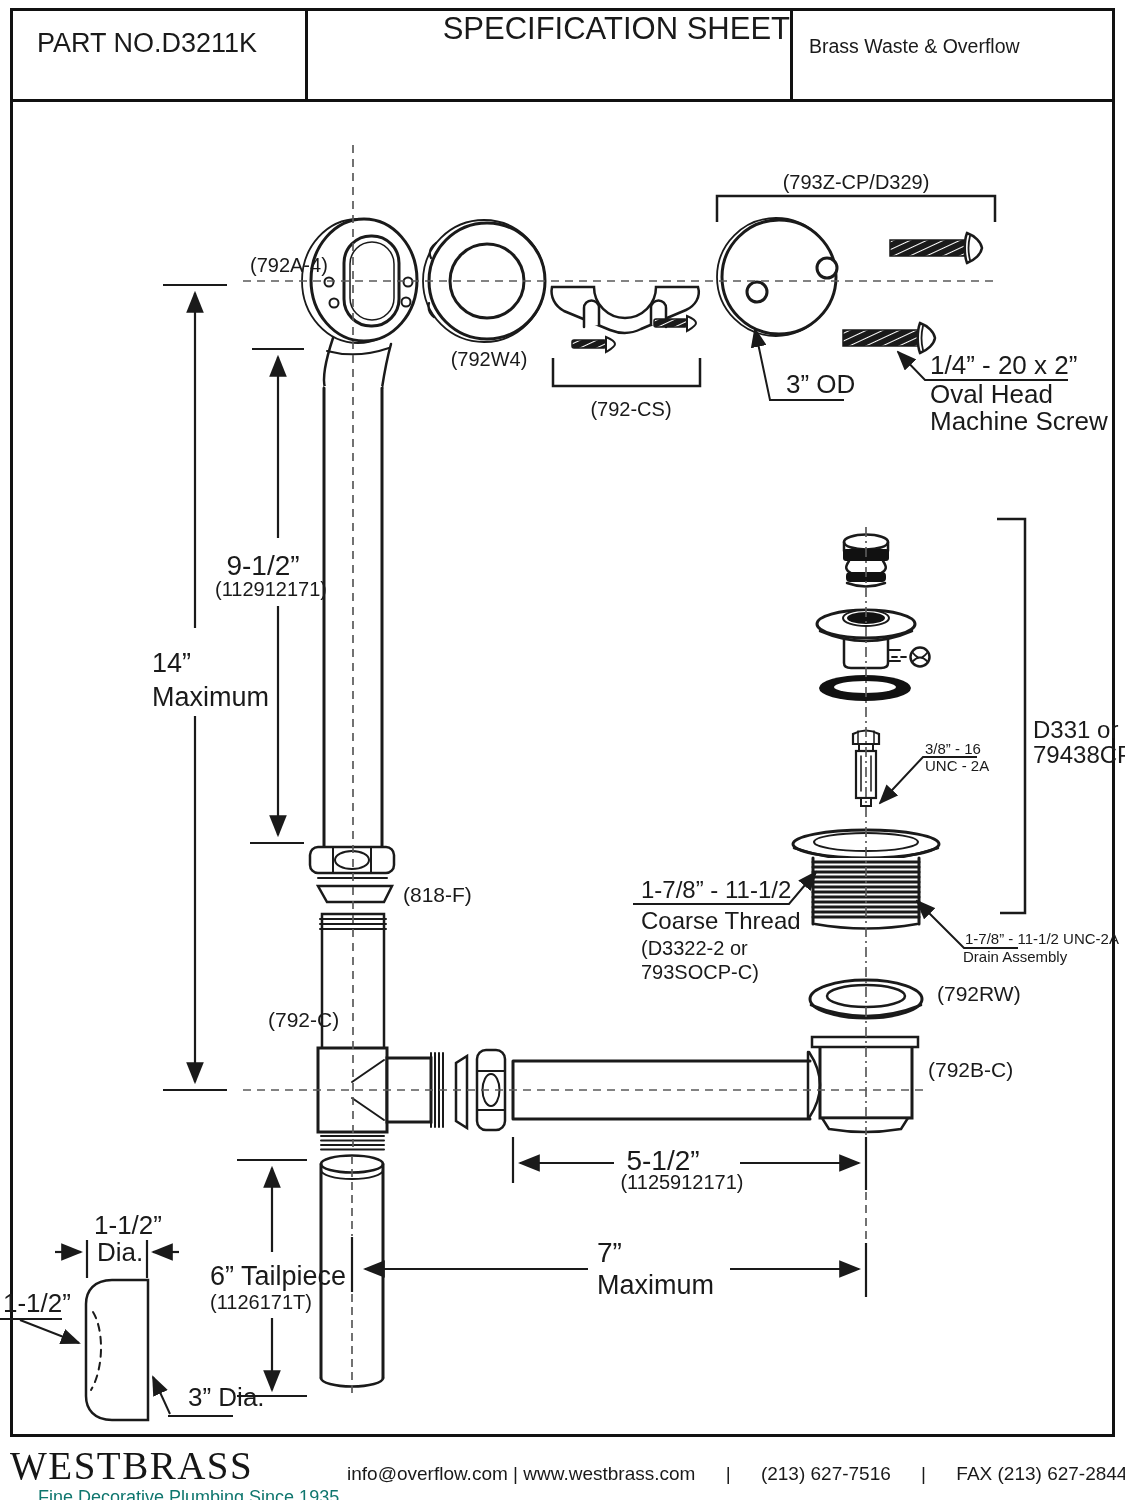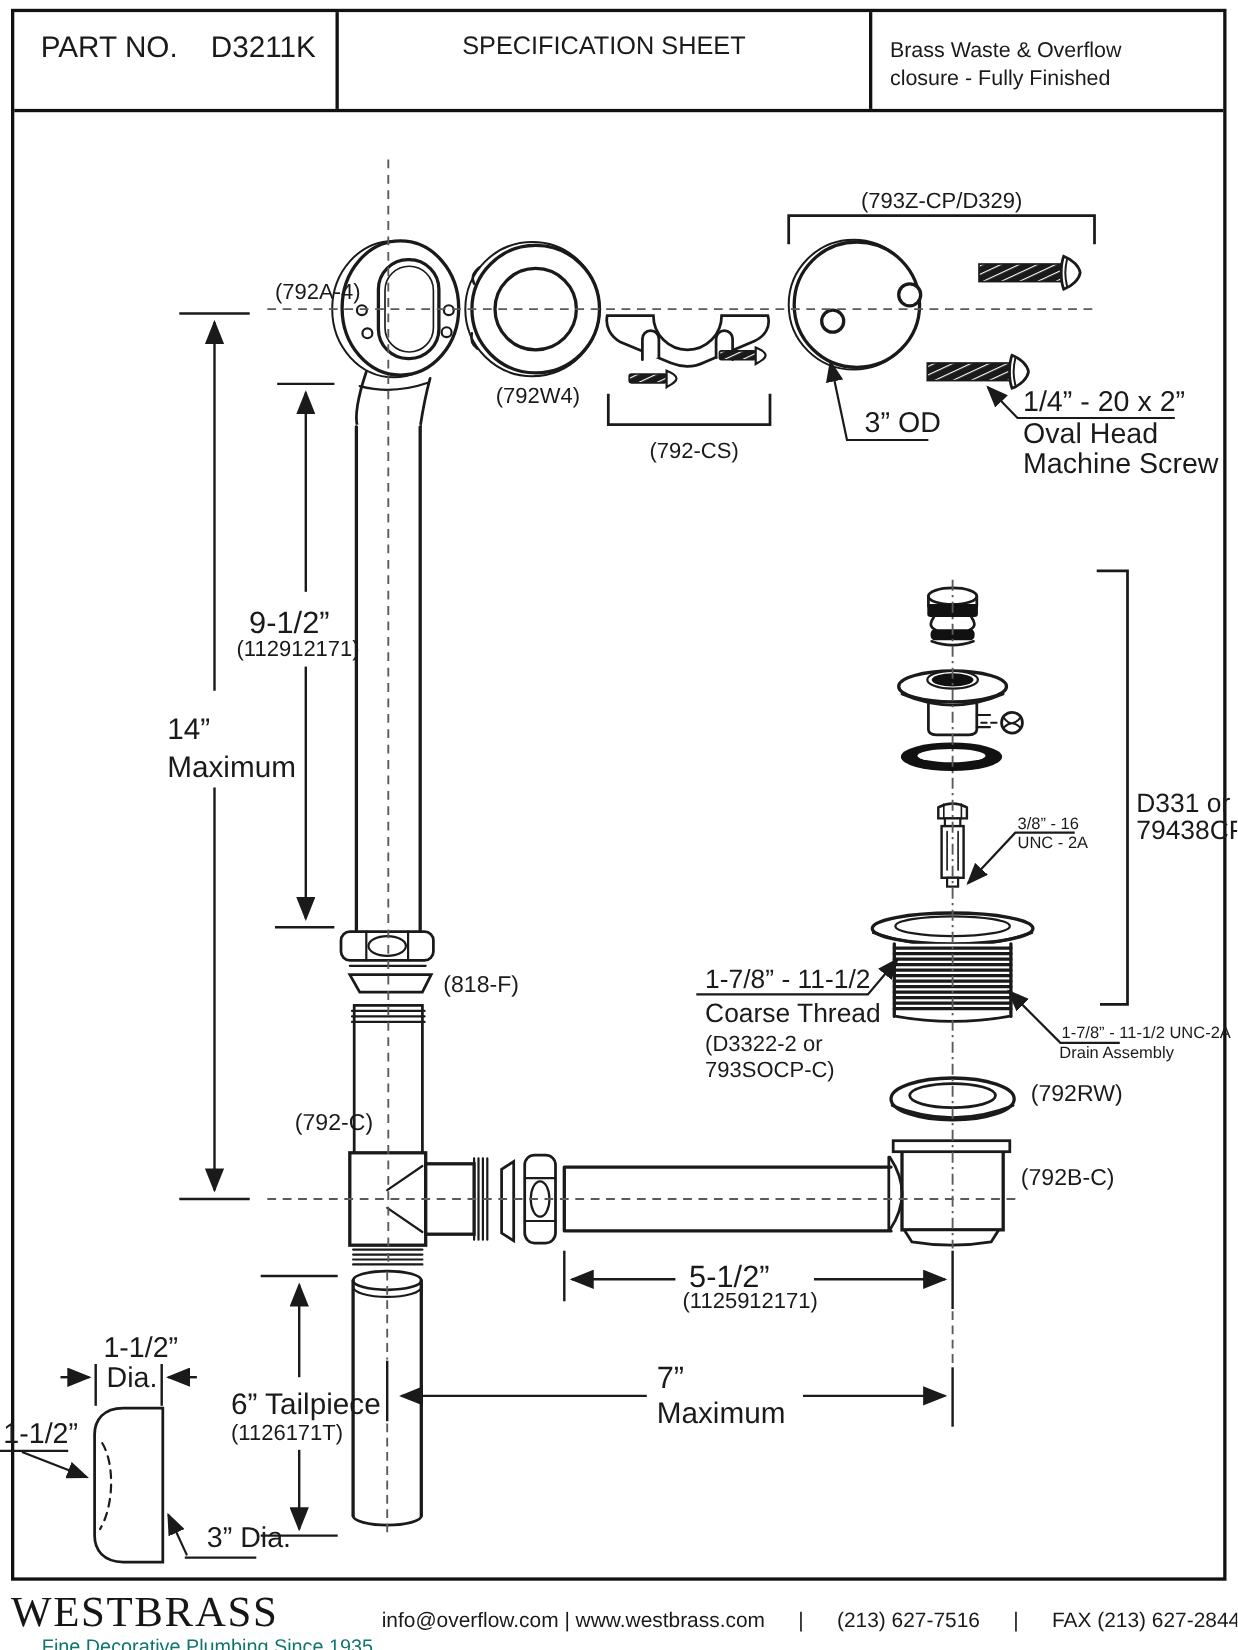--- a/index.html
+++ b/index.html
@@ -3,22 +3,22 @@
 <meta charset="utf-8">
 <style>
   html,body { margin:0; padding:0; background:#fff; }
   .page { position:relative; width:1125px; height:1500px; background:#fff; overflow:hidden;
           font-family:"Liberation Sans", sans-serif; color:#1a1a1a; }
   .sheet { position:absolute; left:10px; top:8px; width:1105px; height:1429px;
            border:3px solid #111; box-sizing:border-box; }
   .hdr { display:flex; height:88px; border-bottom:3px solid #111; }
   .hc { box-sizing:border-box; }
   .hc1 { width:295px; border-right:3px solid #111; font-size:27px; padding:17px 0 0 24px; }
-  .hc1 .pn-val { margin-left:30px; }
-  .hc2 { width:485px; border-right:3px solid #111; font-size:23px; text-align:center; padding-top:17px; }
+  .hc1 .pn-val { }
+  .hc2 { width:485px; border-right:3px solid #111; font-size:31px; text-align:right; padding-top:0; }
   .hc3 { flex:1; font-size:19.5px; line-height:25px; padding:23px 8px 0 16px; }
   svg text { font-family:"Liberation Sans", sans-serif; fill:#1a1a1a; }
   .diagram { position:absolute; left:0; top:0; }
   .footer { position:absolute; left:10px; top:1441px; width:1105px; height:59px; }
   .logo { position:absolute; left:0; top:2px; font-family:"Liberation Serif", serif;
           font-size:39px; letter-spacing:1.5px; color:#161616; }
   .tagline { position:absolute; left:28px; top:46px; font-size:18px; color:#0f766e; }
   .contact { position:absolute; left:337px; top:22px; font-size:19px; white-space:nowrap; }
   .contact .sep { margin:0 25px; }
 </style>
@@ -28,21 +28,20 @@
 <div class="page">
 
   <div class="sheet">
     <div class="hdr">
       <div class="hc hc1">
         <span>PART NO.</span><span class="pn-val">D3211K</span>
       </div>
       <div class="hc hc2">SPECIFICATION SHEET</div>
       <div class="hc hc3">
         <div>Brass Waste &amp; Overflow</div>
-        <div>closure - Fully Finished</div>
       </div>
     </div>
   </div>
 
   <svg class="diagram" width="1125" height="1500" viewBox="0 0 1125 1500">
     <defs>
       <marker id="arr" viewBox="0 0 10 8" refX="9" refY="4" markerWidth="10" markerHeight="8" orient="auto-start-reverse">
         <path d="M0,0 L10,4 L0,8 Z" fill="#1a1a1a"></path>
       </marker>
       <pattern id="knurl" width="7" height="7" patternTransform="rotate(65)" patternUnits="userSpaceOnUse">

